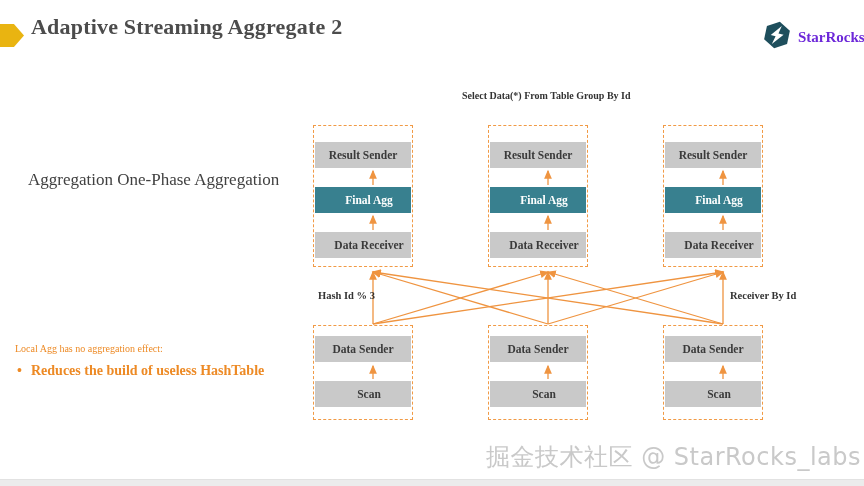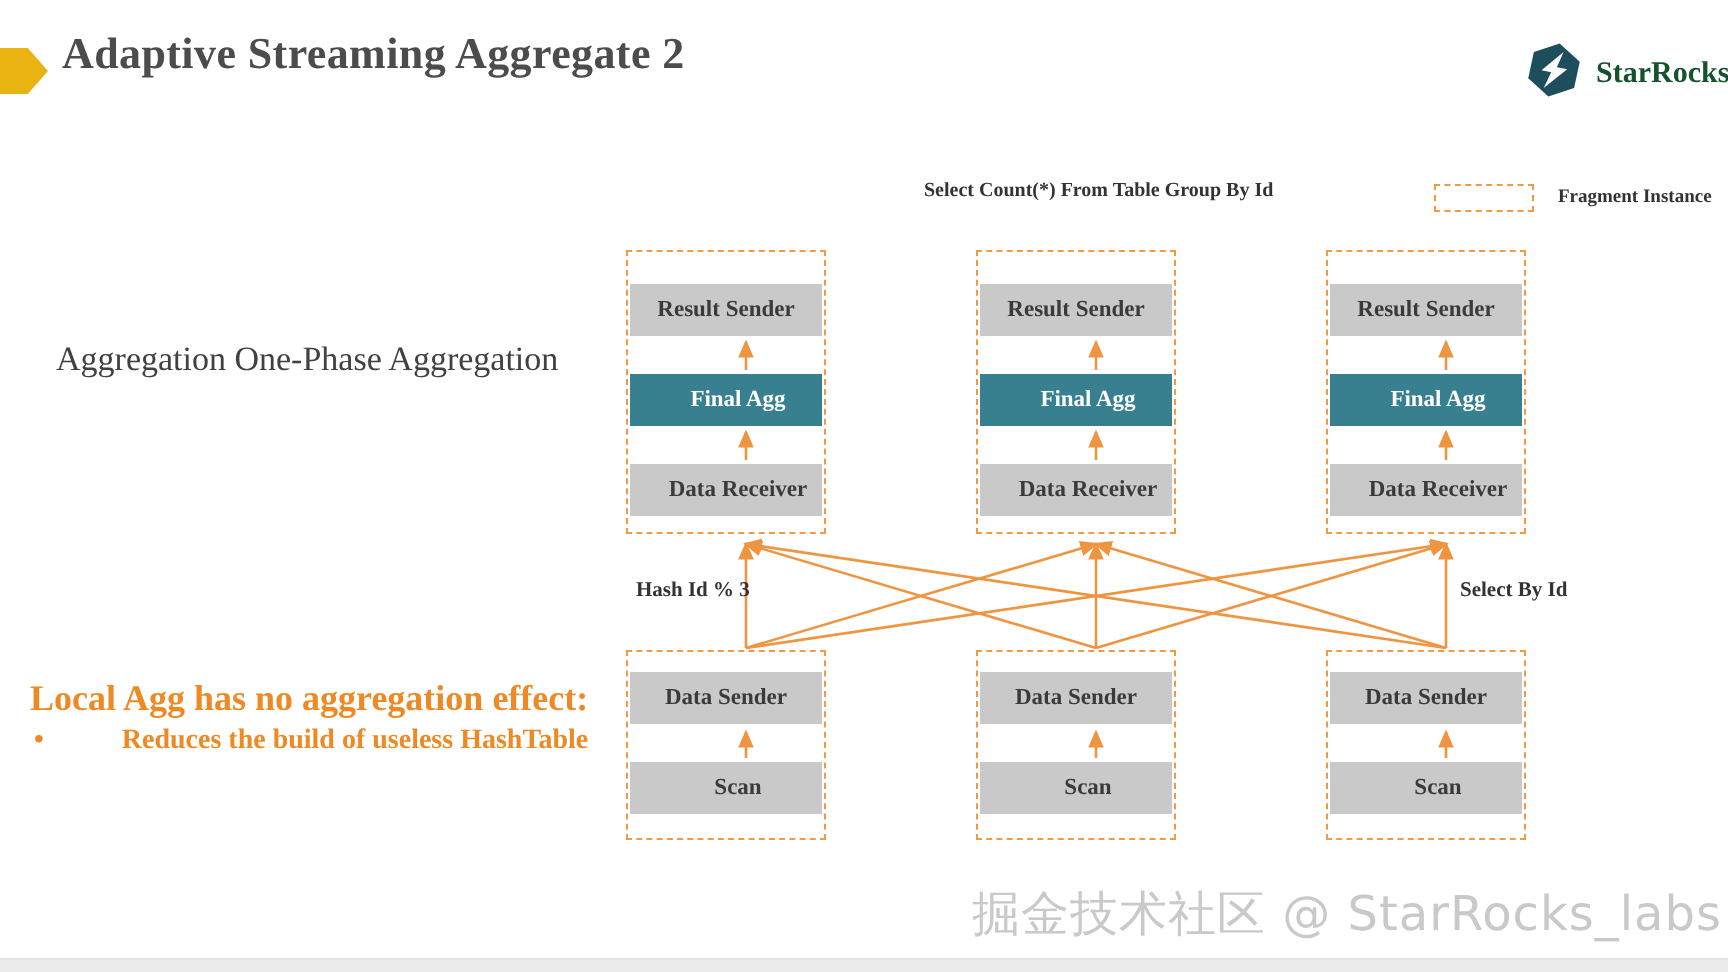--- a/index.html
+++ b/index.html
@@ -22,21 +22,21 @@
     position: absolute; left: 31px; top: 14px;
     font-size: 22px; font-weight: bold; color: #4C4C4C;
     letter-spacing: 0.2px;
     font-family: "Liberation Serif", serif;
   }
   .logo {
     position: absolute; left: 762px; top: 20px;
     display: flex; align-items: center; gap: 6px;
   }
   .logo-text {
-    font-size: 15px; font-weight: bold; color: #14532d;
+    font-size: 15px; font-weight: bold; color: #6d28d9;
     font-family: "Liberation Serif", serif;
   }
   
   .query-label {
     position: absolute; left: 462px; top: 90px;
     font-size: 10px; font-weight: bold; color: #333333;
   }
   .legend { position: absolute; left: 717px; top: 92px; display: flex; align-items: center; }
   .legend-swatch {
     width: 50px; height: 14px;
@@ -81,21 +81,21 @@
   .node + .node { margin-top: 19px; padding-left: 12px; }
   .node.teal { background: #38808F; color: #ffffff; }
   
   .edges {
     position: absolute; left: 0; top: 0;
     width: 864px; height: 486px;
     pointer-events: none;
   }
   
   .notes { position: absolute; left: 15px; top: 338px; color: #ED8A25; }
-  .notes-heading { font-size: 18px; font-weight: bold; line-height: 22px; }
+  .notes-heading { font-size: 10px; font-weight: normal; line-height: 22px; }
   .notes-bullet  {
     font-size: 14px; font-weight: bold; line-height: 22px;
     padding-left: 16px; position: relative; text-align: right;
   }
   .notes-bullet::before {
     content: "\2022";
     position: absolute; left: 2px;
   }
   
   .watermark {
@@ -125,26 +125,22 @@
       <svg width="30" height="30" viewBox="0 0 32 32">
         <g transform="rotate(12 16 16)">
           <polygon points="16,1.5 28.5,8.8 28.5,23.2 16,30.5 3.5,23.2 3.5,8.8" fill="#1E4E5C"></polygon>
           <path d="M19,5.5 L9.5,17.5 L14.8,17.5 L12.6,26.5 L22.8,14.2 L17.2,14.2 Z" fill="#ffffff"></path>
         </g>
       </svg>
     </span>
     <span class="logo-text">StarRocks</span>
   </div>
 
-  <div class="query-label">Select Count(*) From Table Group By Id</div>
-
-  <div class="legend">
-    <span class="legend-swatch"></span>
-    <span class="legend-label">Fragment Instance</span>
-  </div>
+  <div class="query-label">Select Data(*) From Table Group By Id</div>
+
 
   <div class="caption">Aggregation One-Phase Aggregation</div>
 
   <svg class="edges" viewBox="0 0 864 486">
     <defs>
       <marker id="ah" markerWidth="8" markerHeight="8" refX="6" refY="3" orient="auto">
         <path d="M0,0 L7,3 L0,6 Z" fill="#EF9440"></path>
       </marker>
     </defs>
     <g stroke="#EF9440" stroke-width="1.3" fill="none">
@@ -182,21 +178,21 @@
     <div class="node teal">Final Agg</div>
     <div class="node">Data Receiver</div>
   </div>
   <div class="fragment top frag-c3">
     <div class="node">Result Sender</div>
     <div class="node teal">Final Agg</div>
     <div class="node">Data Receiver</div>
   </div>
 
   <div class="edge-label left">Hash Id % 3</div>
-  <div class="edge-label right">Select By Id</div>
+  <div class="edge-label right">Receiver By Id</div>
 
   <div class="fragment bottom frag-c1">
     <div class="node">Data Sender</div>
     <div class="node">Scan</div>
   </div>
   <div class="fragment bottom frag-c2">
     <div class="node">Data Sender</div>
     <div class="node">Scan</div>
   </div>
   <div class="fragment bottom frag-c3">

